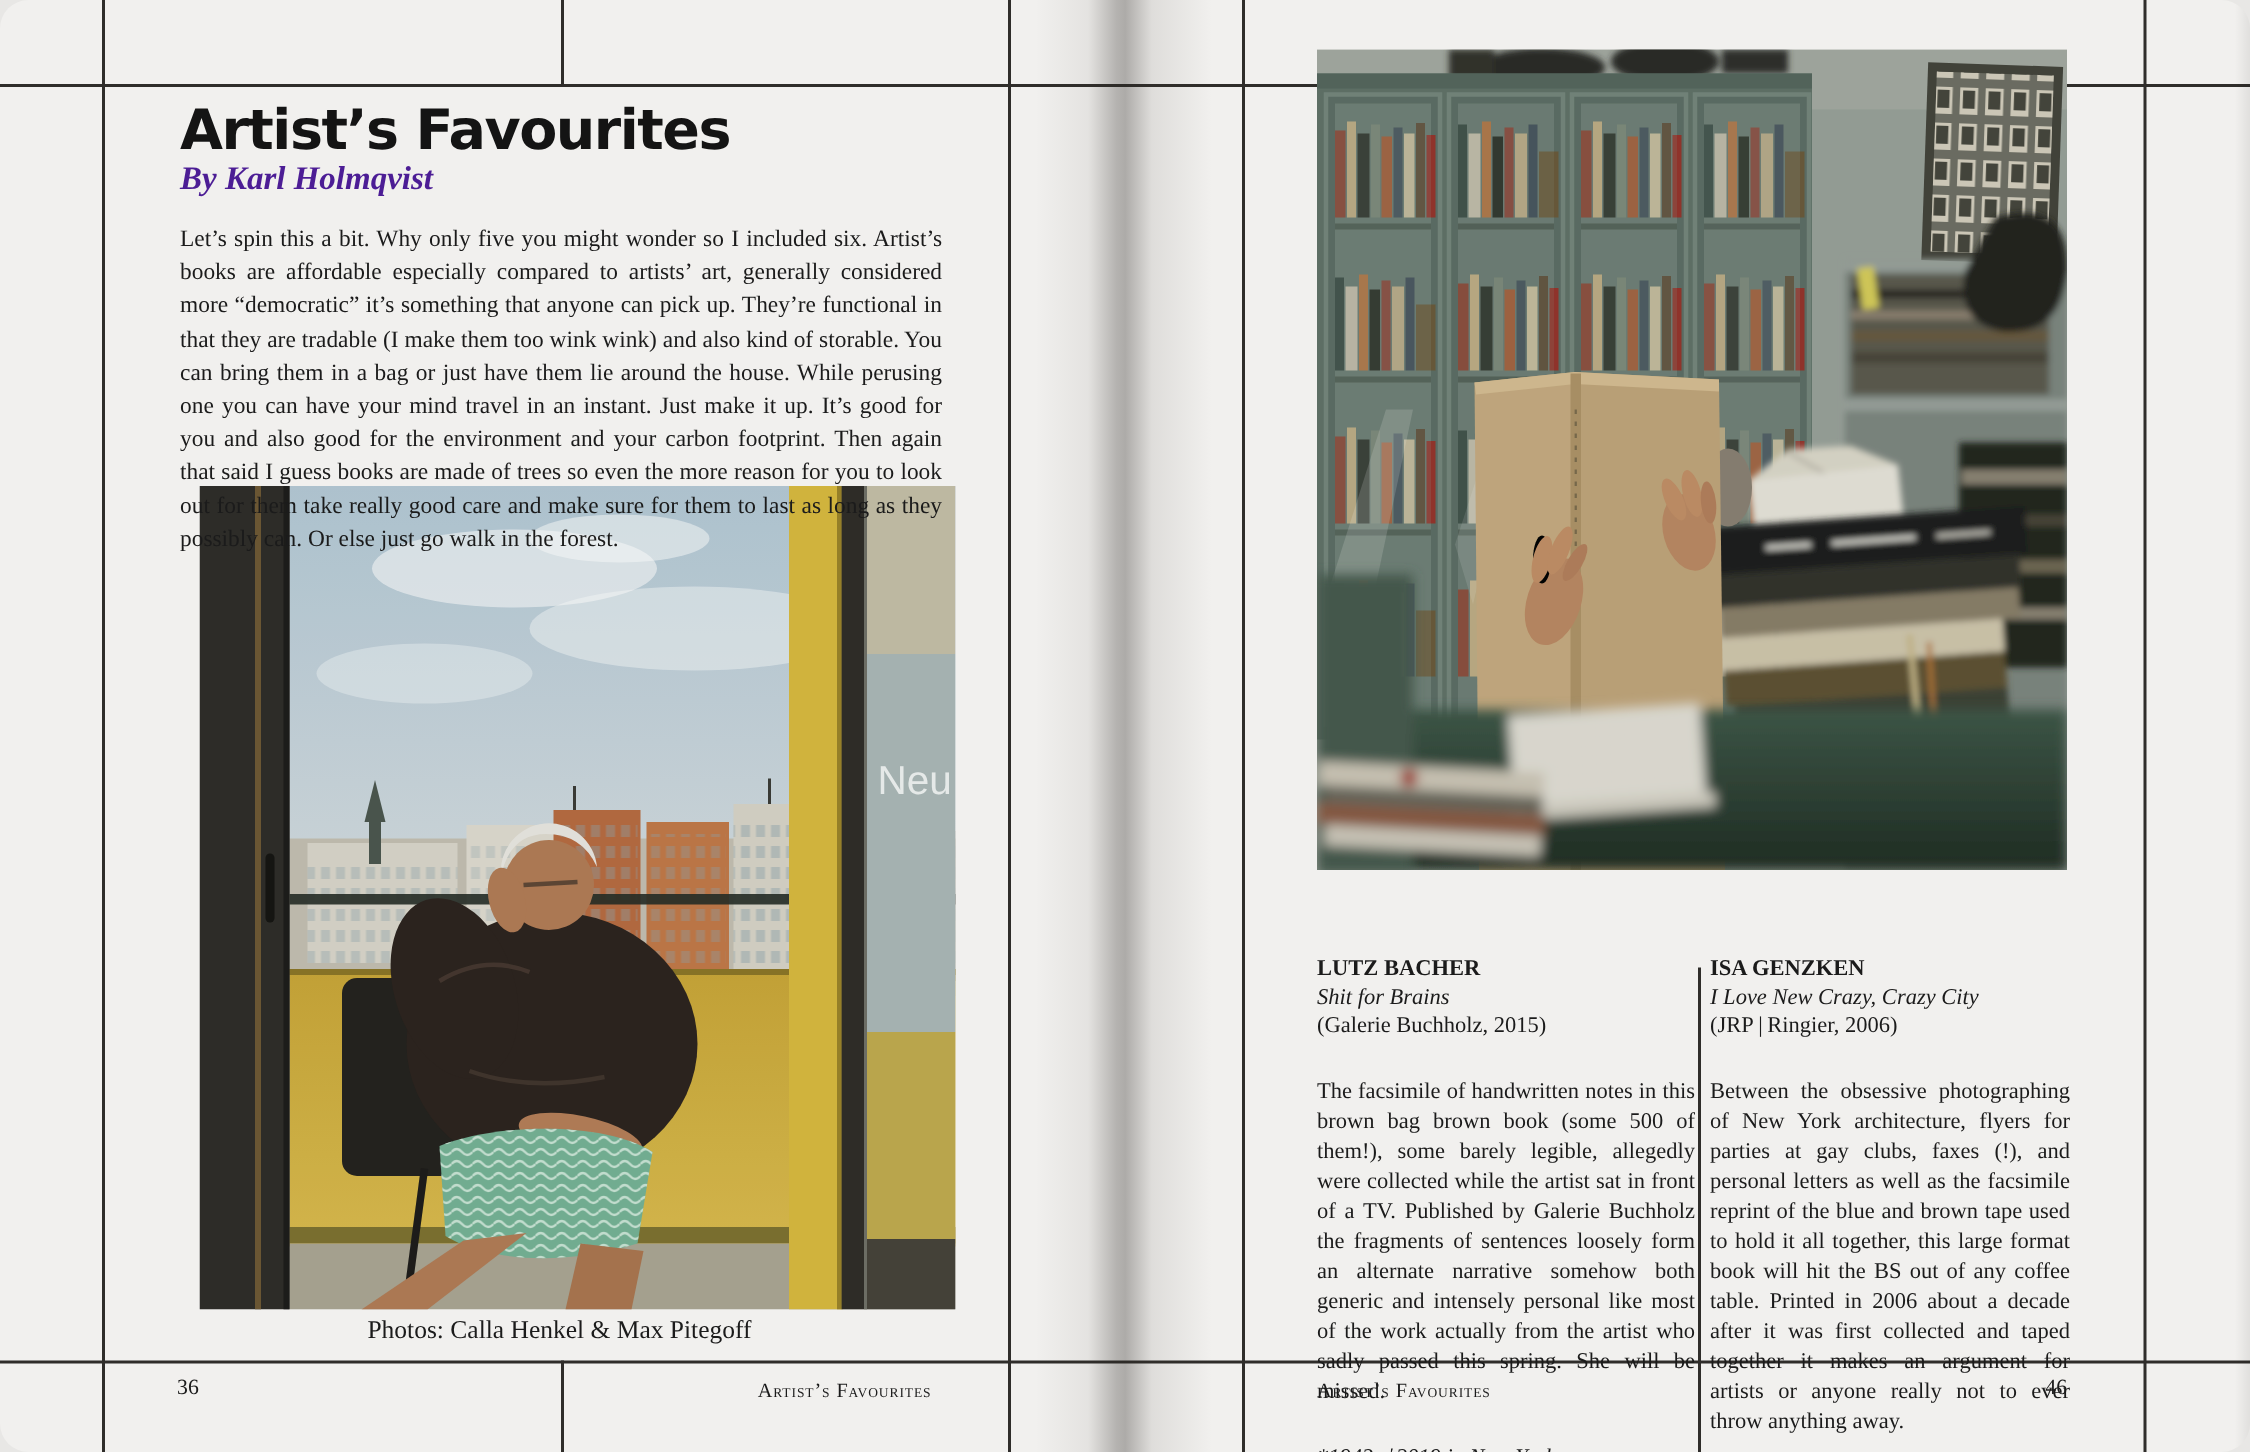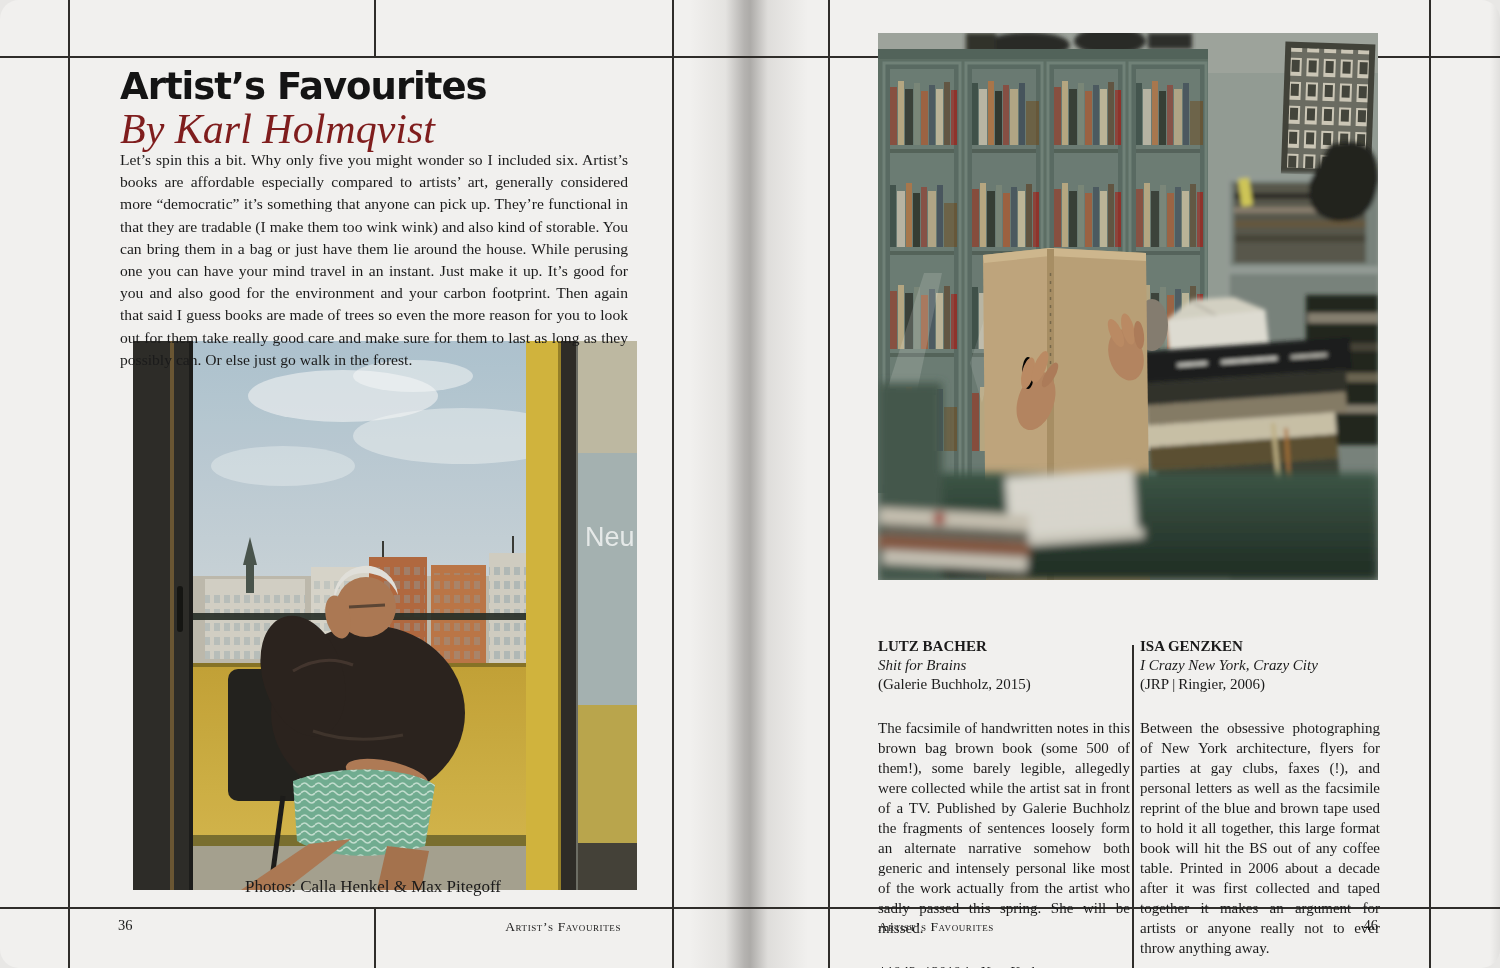--- a/index.html
+++ b/index.html
@@ -5,21 +5,21 @@
   html,body{margin:0;padding:0;background:#e8e7e5;}
   #stage{position:relative;width:1500px;height:968px;background:#f1f0ee;overflow:hidden;
          font-family:"Liberation Serif", serif;color:#1b1b1b;border-radius:19px;}
   .rule{position:absolute;background:#2f2d2a;z-index:1;}
   .hrule{height:2px;}
   .vrule{width:2px;}
   .photo{position:absolute;z-index:2;}
   .txt{position:absolute;z-index:4;}
   .title{font-family:"DejaVu Sans", sans-serif;font-weight:bold;font-size:37px;
          letter-spacing:-1px;color:#141414;line-height:1;}
-  .byline{font-style:italic;font-size:42px;line-height:1;color:#7f1d1d;}
+  .byline{font-style:italic;font-size:22px;line-height:1;color:#4c1d95;font-weight:bold;}
   .intro{font-size:15.6px;line-height:22.2px;text-align:justify;}
   .cap{text-align:center;}
   .cap-small{font-size:17px;}
   .cap-med{font-size:13.5px;}
   .entry{width:252px;}
   .entry .artist{font-weight:bold;font-size:15px;line-height:19px;}
   .entry .booktitle{font-style:italic;font-size:15px;line-height:19px;}
   .entry .publisher{font-size:15px;line-height:19px;}
   .entry .body{margin-top:24px;font-size:15px;line-height:20px;text-align:justify;}
   .entry .bio{font-style:italic;font-size:15px;line-height:20px;margin-top:24px;}
@@ -44,21 +44,21 @@
   <div class="rule vrule" style="left:374px;top:907px;height:61px;"></div>
   <div class="rule vrule" style="left:672px;top:0;height:968px;"></div>
   <div class="rule vrule" style="left:828px;top:0;height:968px;"></div>
   <div class="rule vrule" style="left:1132px;top:645px;height:323px;"></div>
   <div class="rule vrule" style="left:1429px;top:0;height:968px;"></div>
 
   <div class="txt title" style="left:120px;top:68px;">Artist’s Favourites</div>
   <div class="txt byline" style="left:120px;top:108px;">By Karl Holmqvist</div>
   <div class="txt intro" style="left:120px;top:149px;width:508px;">Let’s spin this a bit. Why only five you might wonder so I included six. Artist’s books are affordable especially compared to artists’ art, generally considered more “democratic” it’s something that anyone can pick up. They’re functional in that they are tradable (I make them too wink wink) and also kind of storable. You can bring them in a bag or just have them lie around the house. While perusing one you can have your mind travel in an instant. Just make it up. It’s good for you and also good for the environment and your carbon footprint. Then again that said I guess books are made of trees so even the more reason for you to look out for them take really good care and make sure for them to last as long as they possibly can. Or else just go walk in the forest.</div>
 
-  <div class="photo" style="left:121px;top:341px;width:504px;height:549px;padding-left:12px;">
+  <div class="photo" style="left:121px;top:324px;width:504px;height:549px;padding-left:12px;">
     <svg width="504" height="549" viewBox="0 0 504 549">
       <defs>
         <linearGradient id="skyG" x1="0" y1="0" x2="0" y2="1">
           <stop offset="0" stop-color="#b2c6d4"></stop>
             <stop offset="1" stop-color="#d8dee0"></stop>
         </linearGradient>
         <linearGradient id="yelG" x1="0" y1="0" x2="0" y2="1">
           <stop offset="0" stop-color="#c7a437"></stop>
             <stop offset="1" stop-color="#d9b94c"></stop>
         </linearGradient>
@@ -351,21 +351,21 @@
   <div class="txt entry" style="left:878px;top:637px;">
     <div class="artist">LUTZ BACHER</div>
     <div class="booktitle">Shit for Brains</div>
     <div class="publisher">(Galerie Buchholz, 2015)</div>
     <div class="body">The facsimile of handwritten notes in this brown bag brown book (some 500 of them!), some barely legible, allegedly were collected while the artist sat in front of a TV. Published by Galerie Buchholz the fragments of sentences loosely form an alternate narrative somehow both generic and intensely personal like most of the work actually from the artist who sadly passed this spring. She will be missed.</div>
     <div class="bio">*1943, †2019 in New York</div>
   </div>
 
   <div class="txt entry" style="left:1140px;top:637px;width:240px;">
     <div class="artist">ISA GENZKEN</div>
-    <div class="booktitle">I Crazy New York, Crazy City</div>
+    <div class="booktitle">I Love New Crazy, Crazy City</div>
     <div class="publisher">(JRP | Ringier, 2006)</div>
     <div class="body">Between the obsessive photographing of New York architecture, flyers for parties at gay clubs, faxes (!), and personal letters as well as the facsimile reprint of the blue and brown tape used to hold it all together, this large format book will hit the BS out of any coffee table. Printed in 2006 about a decade after it was first collected and taped together it makes an argument for artists or anyone really not to ever throw anything away.</div>
     <div class="bio">*1948 in Bad Oldesloe, Germany, lives in Berlin</div>
   </div>
 
   <div class="txt pagenum" style="left:118px;top:917px;">36</div>
   <div class="txt footer-sc" style="left:375px;top:919px;width:246px;text-align:right;">Artist’s Favourites</div>
   <div class="txt footer-sc" style="left:878px;top:919px;">Artist’s Favourites</div>
   <div class="txt pagenum" style="left:1278px;top:917px;width:100px;text-align:right;">46</div>
 

